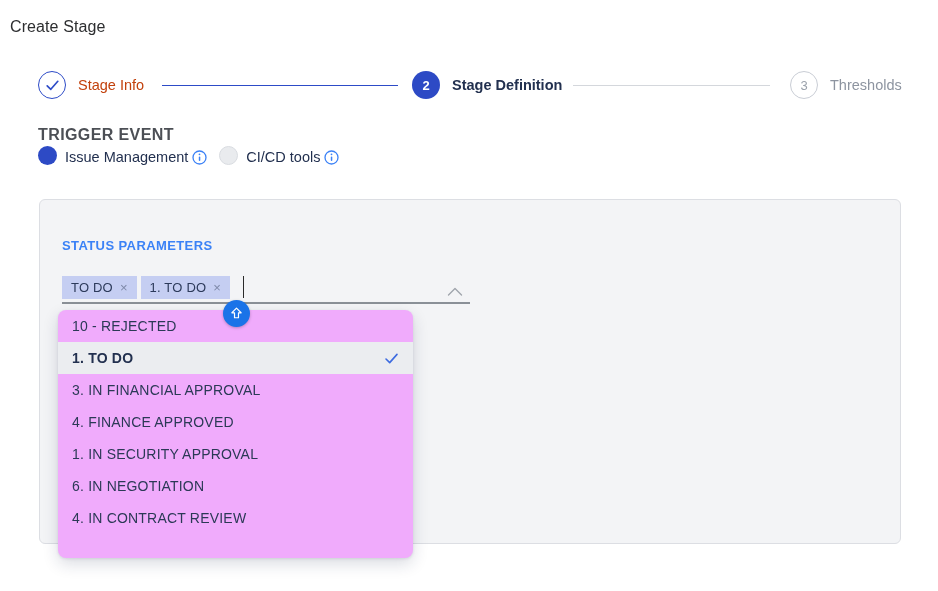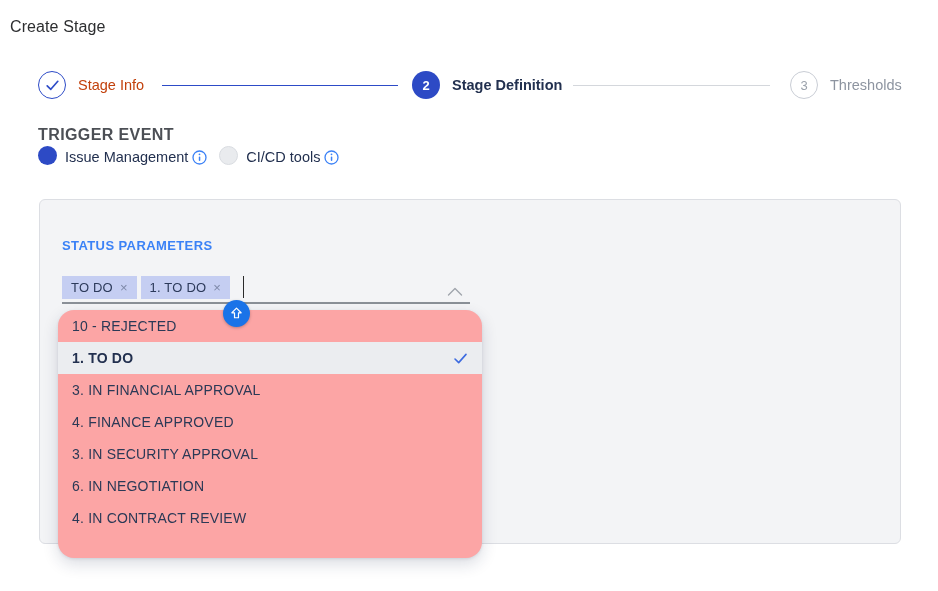--- a/index.html
+++ b/index.html
@@ -70,22 +70,22 @@
 
   
   .click-badge {
     left: 223px; top: 300px; width: 27px; height: 27px; border-radius: 50%;
     background: #1a73e8; z-index: 7; display: flex; align-items: center; justify-content: center;
     box-shadow: 0 1px 3px rgba(0,0,0,.25);
   }
 
   
   .dropdown {
-    left: 58px; top: 310px; width: 424px; height: 248px; background: #fca5a5;
-    border-radius: 16px; overflow: hidden; z-index: 5;
+    left: 58px; top: 310px; width: 355px; height: 248px; background: #f0abfc;
+    border-radius: 8px; overflow: hidden; z-index: 5;
     box-shadow: 0 6px 16px rgba(25,39,73,.16), 0 1px 3px rgba(25,39,73,.10);
   }
   .dd-row {
     height: 32px; display: flex; align-items: center; padding: 0 14px;
     font-size: 14px; color: #2b3956; cursor: pointer; letter-spacing: .2px;
   }
   .dd-row.selected { background: #ebedf0; font-weight: 700; color: #22304f; }
   .dd-check { margin-left: auto; display: inline-flex; }
 </style>
 </head>
@@ -169,21 +169,21 @@
       </svg>
     </span>
   </div>
   <div class="dd-row">
     <span>3. IN FINANCIAL APPROVAL</span>
   </div>
   <div class="dd-row">
     <span>4. FINANCE APPROVED</span>
   </div>
   <div class="dd-row">
-    <span>3. IN SECURITY APPROVAL</span>
+    <span>1. IN SECURITY APPROVAL</span>
   </div>
   <div class="dd-row">
     <span>6. IN NEGOTIATION</span>
   </div>
   <div class="dd-row">
     <span>4. IN CONTRACT REVIEW</span>
   </div>
 </div>
 
 <div class="abs click-badge">

